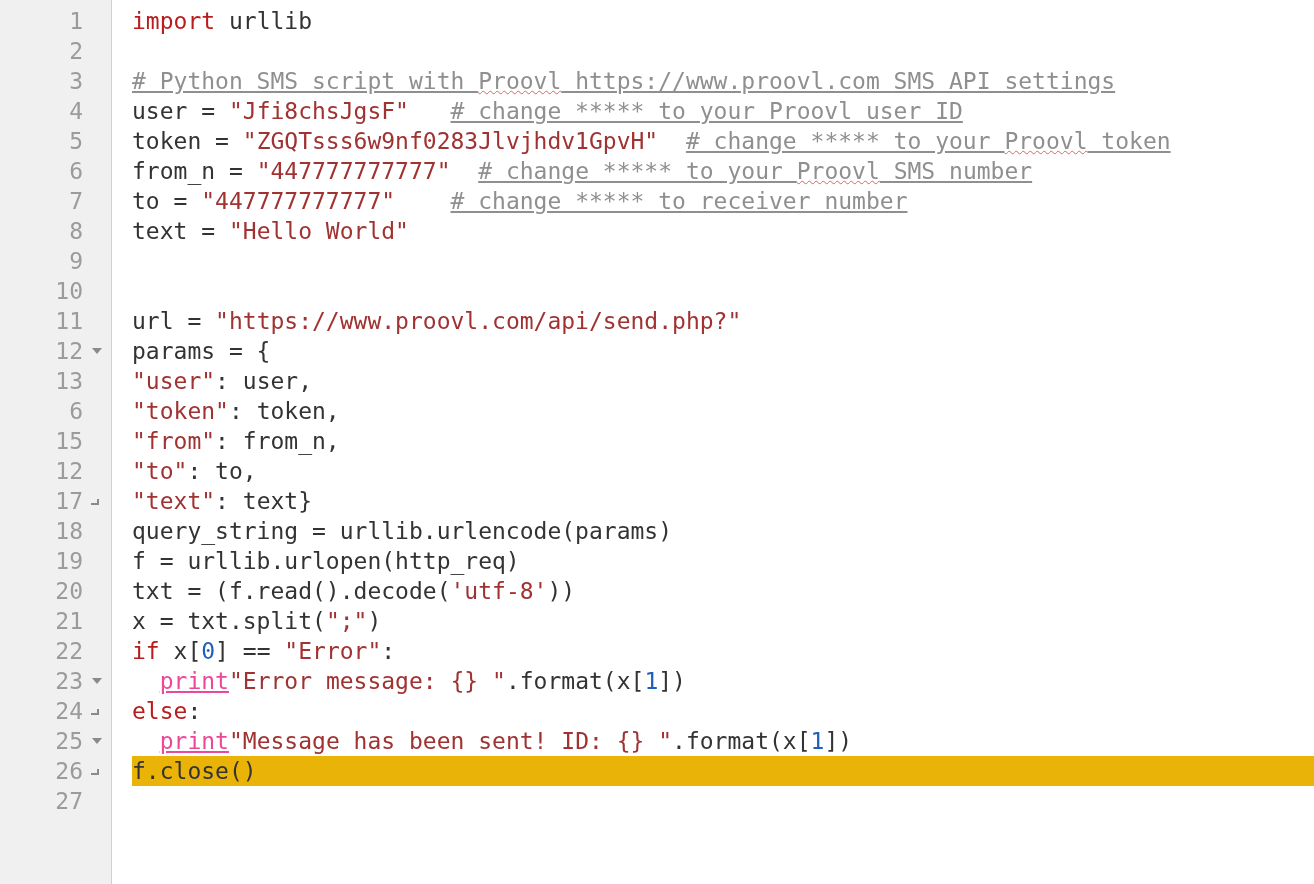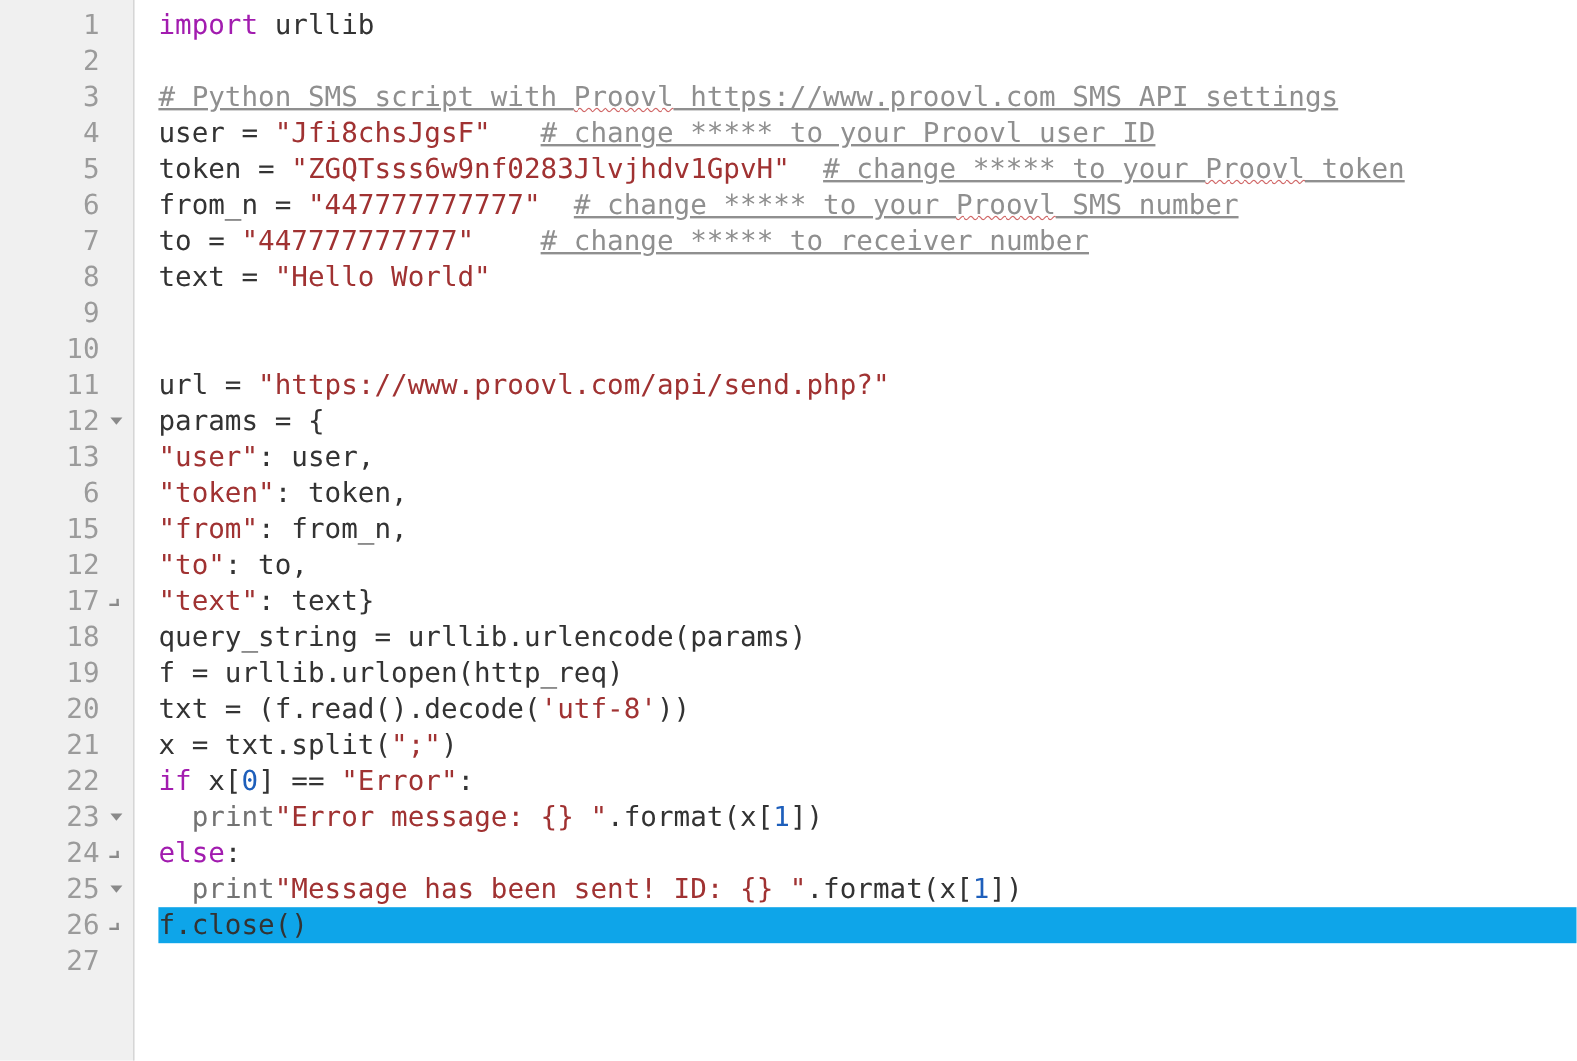--- a/index.html
+++ b/index.html
@@ -49,28 +49,28 @@
     padding-top: 6px;
     padding-left: 20px;
     overflow: hidden;
   }
   .code-line {
     height: 30px;
     line-height: 30px;
     white-space: pre;
   }
   .code-line.current {
-    background: #0ea5e9;
-  }
-  .kw { color: #a21caf; }
+    background: #eab308;
+  }
+  .kw { color: #b91c1c; }
   .str { color: #a03232; }
   .cmt { color: #8f8f8f; text-decoration: underline; }
   .ident { color: #333333; }
   .num { color: #1e5fbb; }
-  .builtin { color: #737373; }
+  .builtin { color: #ec4899; text-decoration: underline; }
   .squiggle {
     text-decoration: underline wavy #d16969;
     text-decoration-thickness: 1px;
   }
 </style>
 </head>
 <body>
 
 <div class="gutter">
     <div class="gutter-row">

